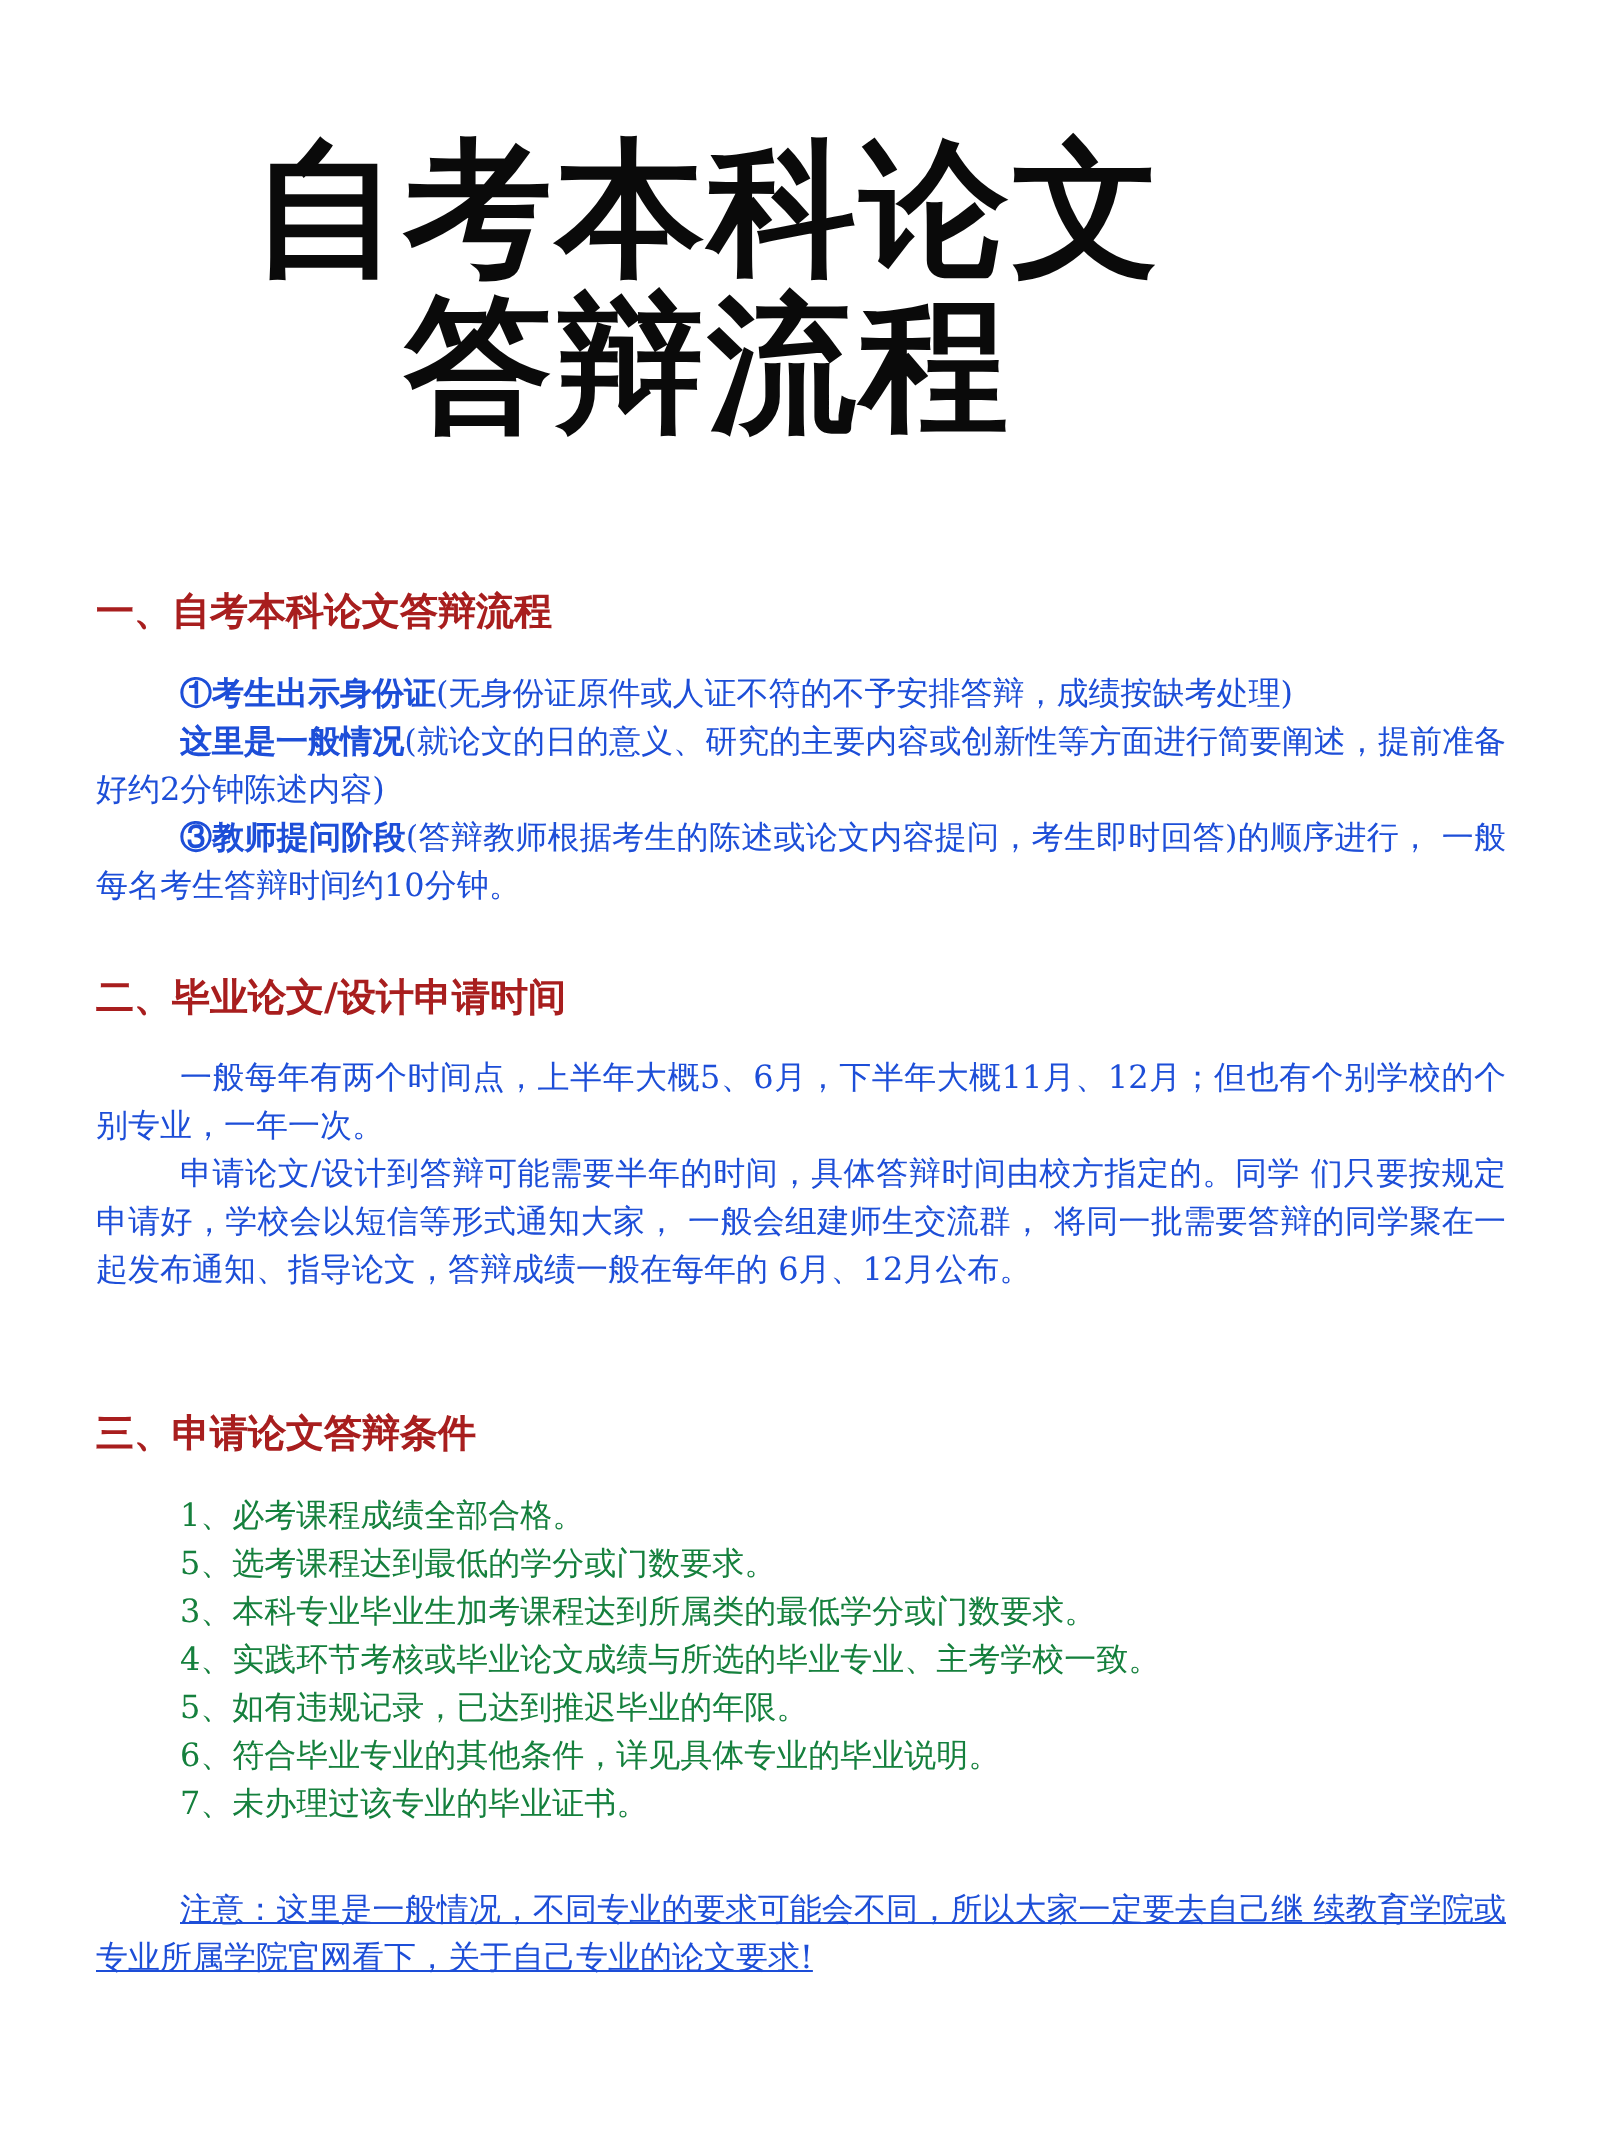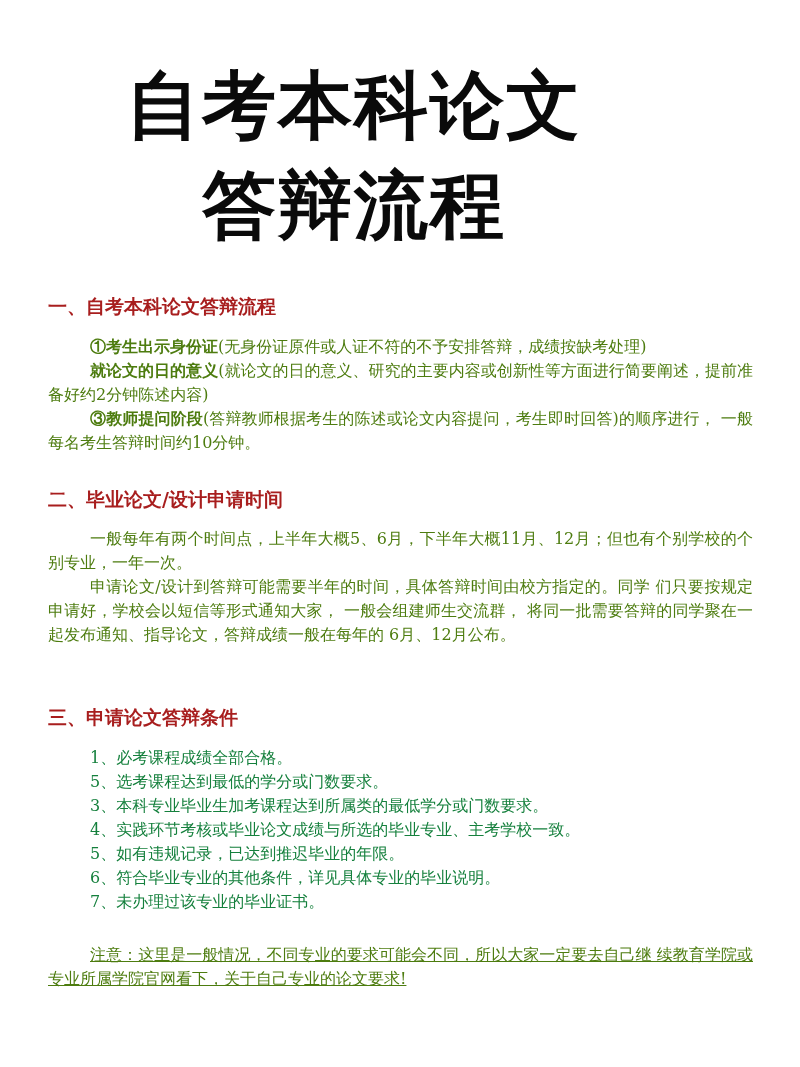--- a/index.html
+++ b/index.html
@@ -21,21 +21,21 @@
       width: 708px;
       text-align: center;
       font-family: "DejaVu Serif", "Liberation Serif", serif;
       font-size: 74px;
       line-height: 1;
       color: #0a0a0a;
       letter-spacing: 2px;
       margin: 0;
     }
     .title-1 { top: 68px; }
-    .title-2 { top: 168px; }
+    .title-2 { top: 152px; font-family: Liberation Mono, monospace; }
 
     .section-heading {
       position: absolute;
       left: 48px;
       margin: 0;
       font-family: "DejaVu Sans", "Liberation Sans", sans-serif;
       font-weight: bold;
       font-size: 19px;
       line-height: 24px;
       color: #a81e1e;
@@ -44,21 +44,21 @@
     .h2 { top: 487px; text-align: center; }
     .h3 { top: 705px; }
 
     .para {
       position: absolute;
       left: 48px;
       width: 705px;
       margin: 0;
       font-size: 16px;
       line-height: 24px;
-      color: #4d7c0f;
+      color: #1d4ed8;
       text-align: justify;
     }
     .indent { text-indent: 42px; }
     .bold { font-weight: bold; }
 
     .list-item {
       position: absolute;
       left: 90px;
       margin: 0;
       font-size: 16px;
@@ -70,21 +70,21 @@
 </head>
 <body>
 
 <h1 class="title title-1">自考本科论文</h1>
 <h1 class="title title-2">答辩流程</h1>
 
 <h2 class="section-heading h1">一、自考本科论文答辩流程</h2>
 
 <p class="para indent" style="top:335px;"><span class="bold">①考生出示身份证</span><span>(无身份证原件或人证不符的不予安排答辩，成绩按缺考处理)</span></p>
 
-<p class="para indent" style="top:359px;"><span class="bold">就论文的日的意义</span><span>(就论文的日的意义、研究的主要内容或创新性等方面进行简要阐述，提前准备好约2分钟陈述内容)</span></p>
+<p class="para indent" style="top:359px;"><span class="bold">这里是一般情况</span><span>(就论文的日的意义、研究的主要内容或创新性等方面进行简要阐述，提前准备好约2分钟陈述内容)</span></p>
 
 <p class="para indent" style="top:407px;"><span class="bold">③教师提问阶段</span><span>(答辩教师根据考生的陈述或论文内容提问，考生即时回答)的顺序进行， 一般每名考生答辩时间约10分钟。</span></p>
 
 <h2 class="section-heading h2">二、毕业论文/设计申请时间</h2>
 
 <p class="para indent" style="top:527px;">一般每年有两个时间点，上半年大概5、6月，下半年大概11月、12月；但也有个别学校的个别专业，一年一次。</p>
 
 <p class="para indent" style="top:575px;">申请论文/设计到答辩可能需要半年的时间，具体答辩时间由校方指定的。同学 们只要按规定申请好，学校会以短信等形式通知大家， 一般会组建师生交流群， 将同一批需要答辩的同学聚在一起发布通知、指导论文，答辩成绩一般在每年的 6月、12月公布。</p>
 
 <h2 class="section-heading h3">三、申请论文答辩条件</h2>

